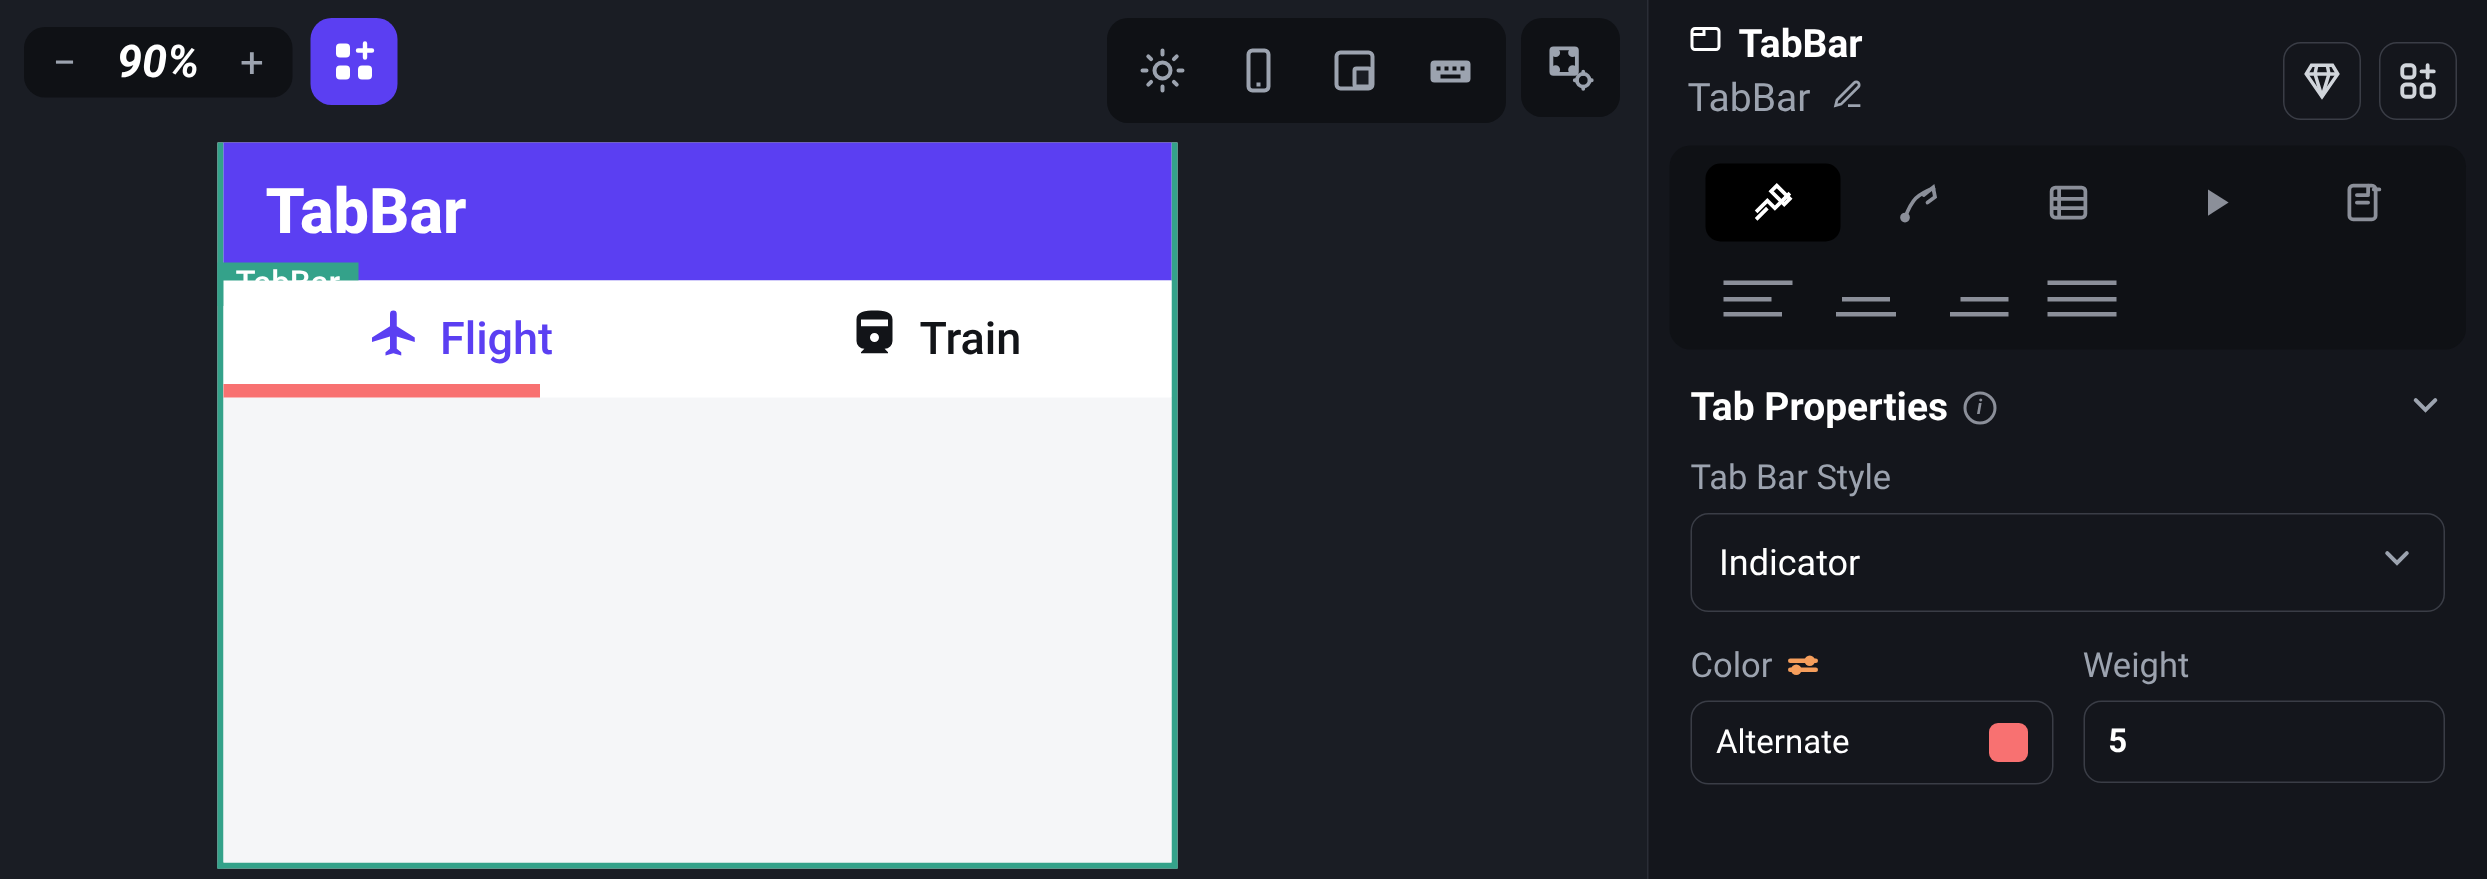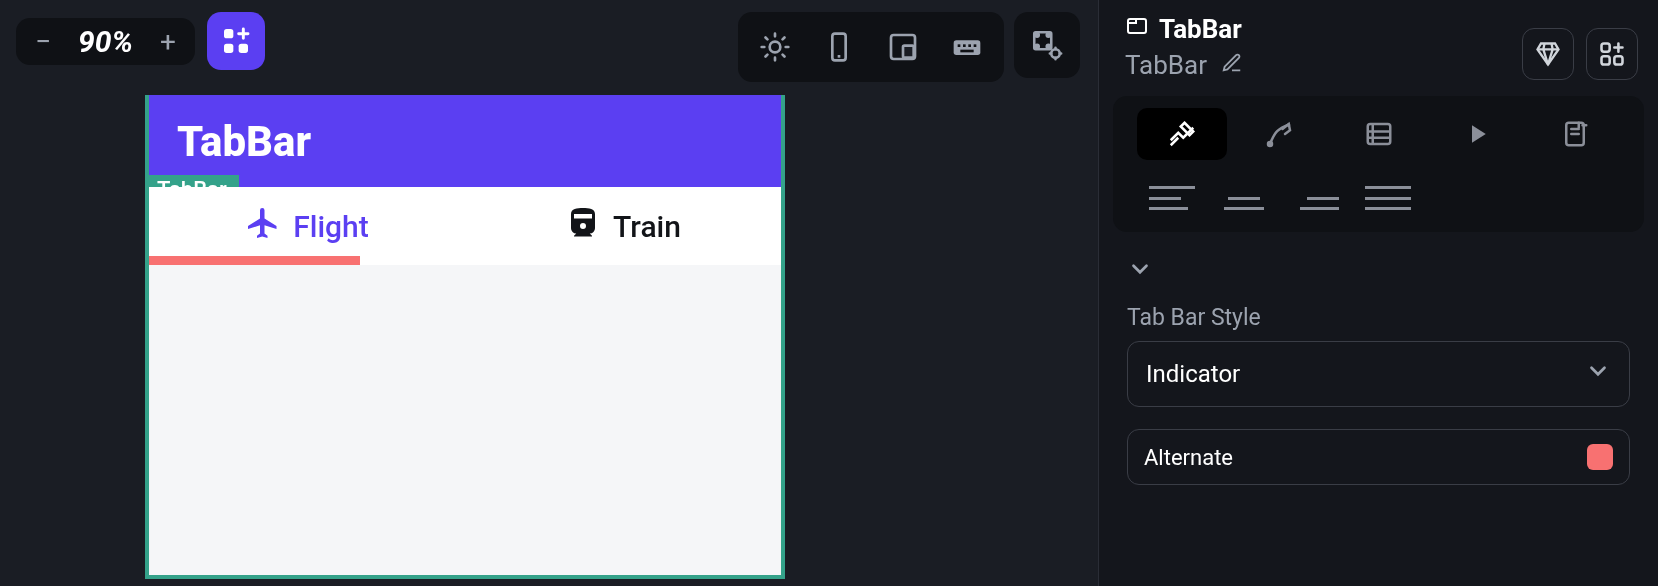--- a/index.html
+++ b/index.html
@@ -517,39 +517,56 @@
       </div>
     <div class="align-btn">
         <span></span>
         <span></span>
         <span></span>
       </div>
   </div>
 
   <div class="section">
     <div class="section-header">
+      <div class="section-title">
+        <span>Tab Properties</span>
+        <span class="info-i">i</span>
+      </div>
       <span class="chev">
         <svg viewBox="0 0 24 24" fill="none" stroke="currentColor" stroke-width="2.5">
             <path d="M6 9l6 6 6-6" stroke-linecap="round"></path>
           </svg>
       </span>
     </div>
 
     <div class="field-label">Tab Bar Style</div>
     <div class="select">
       <span>Indicator</span>
       <span class="chev">
         <svg viewBox="0 0 24 24" fill="none" stroke="currentColor" stroke-width="2.5">
             <path d="M6 9l6 6 6-6" stroke-linecap="round"></path>
           </svg>
       </span>
     </div>
 
     <div class="two-col">
       <div class="col">
+        <div class="field-label">
+          <span>Color</span>
+          <span class="slider-icon">
+              <span></span>
+              <span></span>
+            </span>
+        </div>
         <div class="color-row">
           <span>Alternate</span>
           <span class="swatch"></span>
         </div>
       </div>
+      <div class="col">
+        <div class="field-label">Weight</div>
+        <div class="weight-input">
+          <span>5</span>
+        </div>
+      </div>
     </div>
   </div>
 </div>
 
 </body></html>

